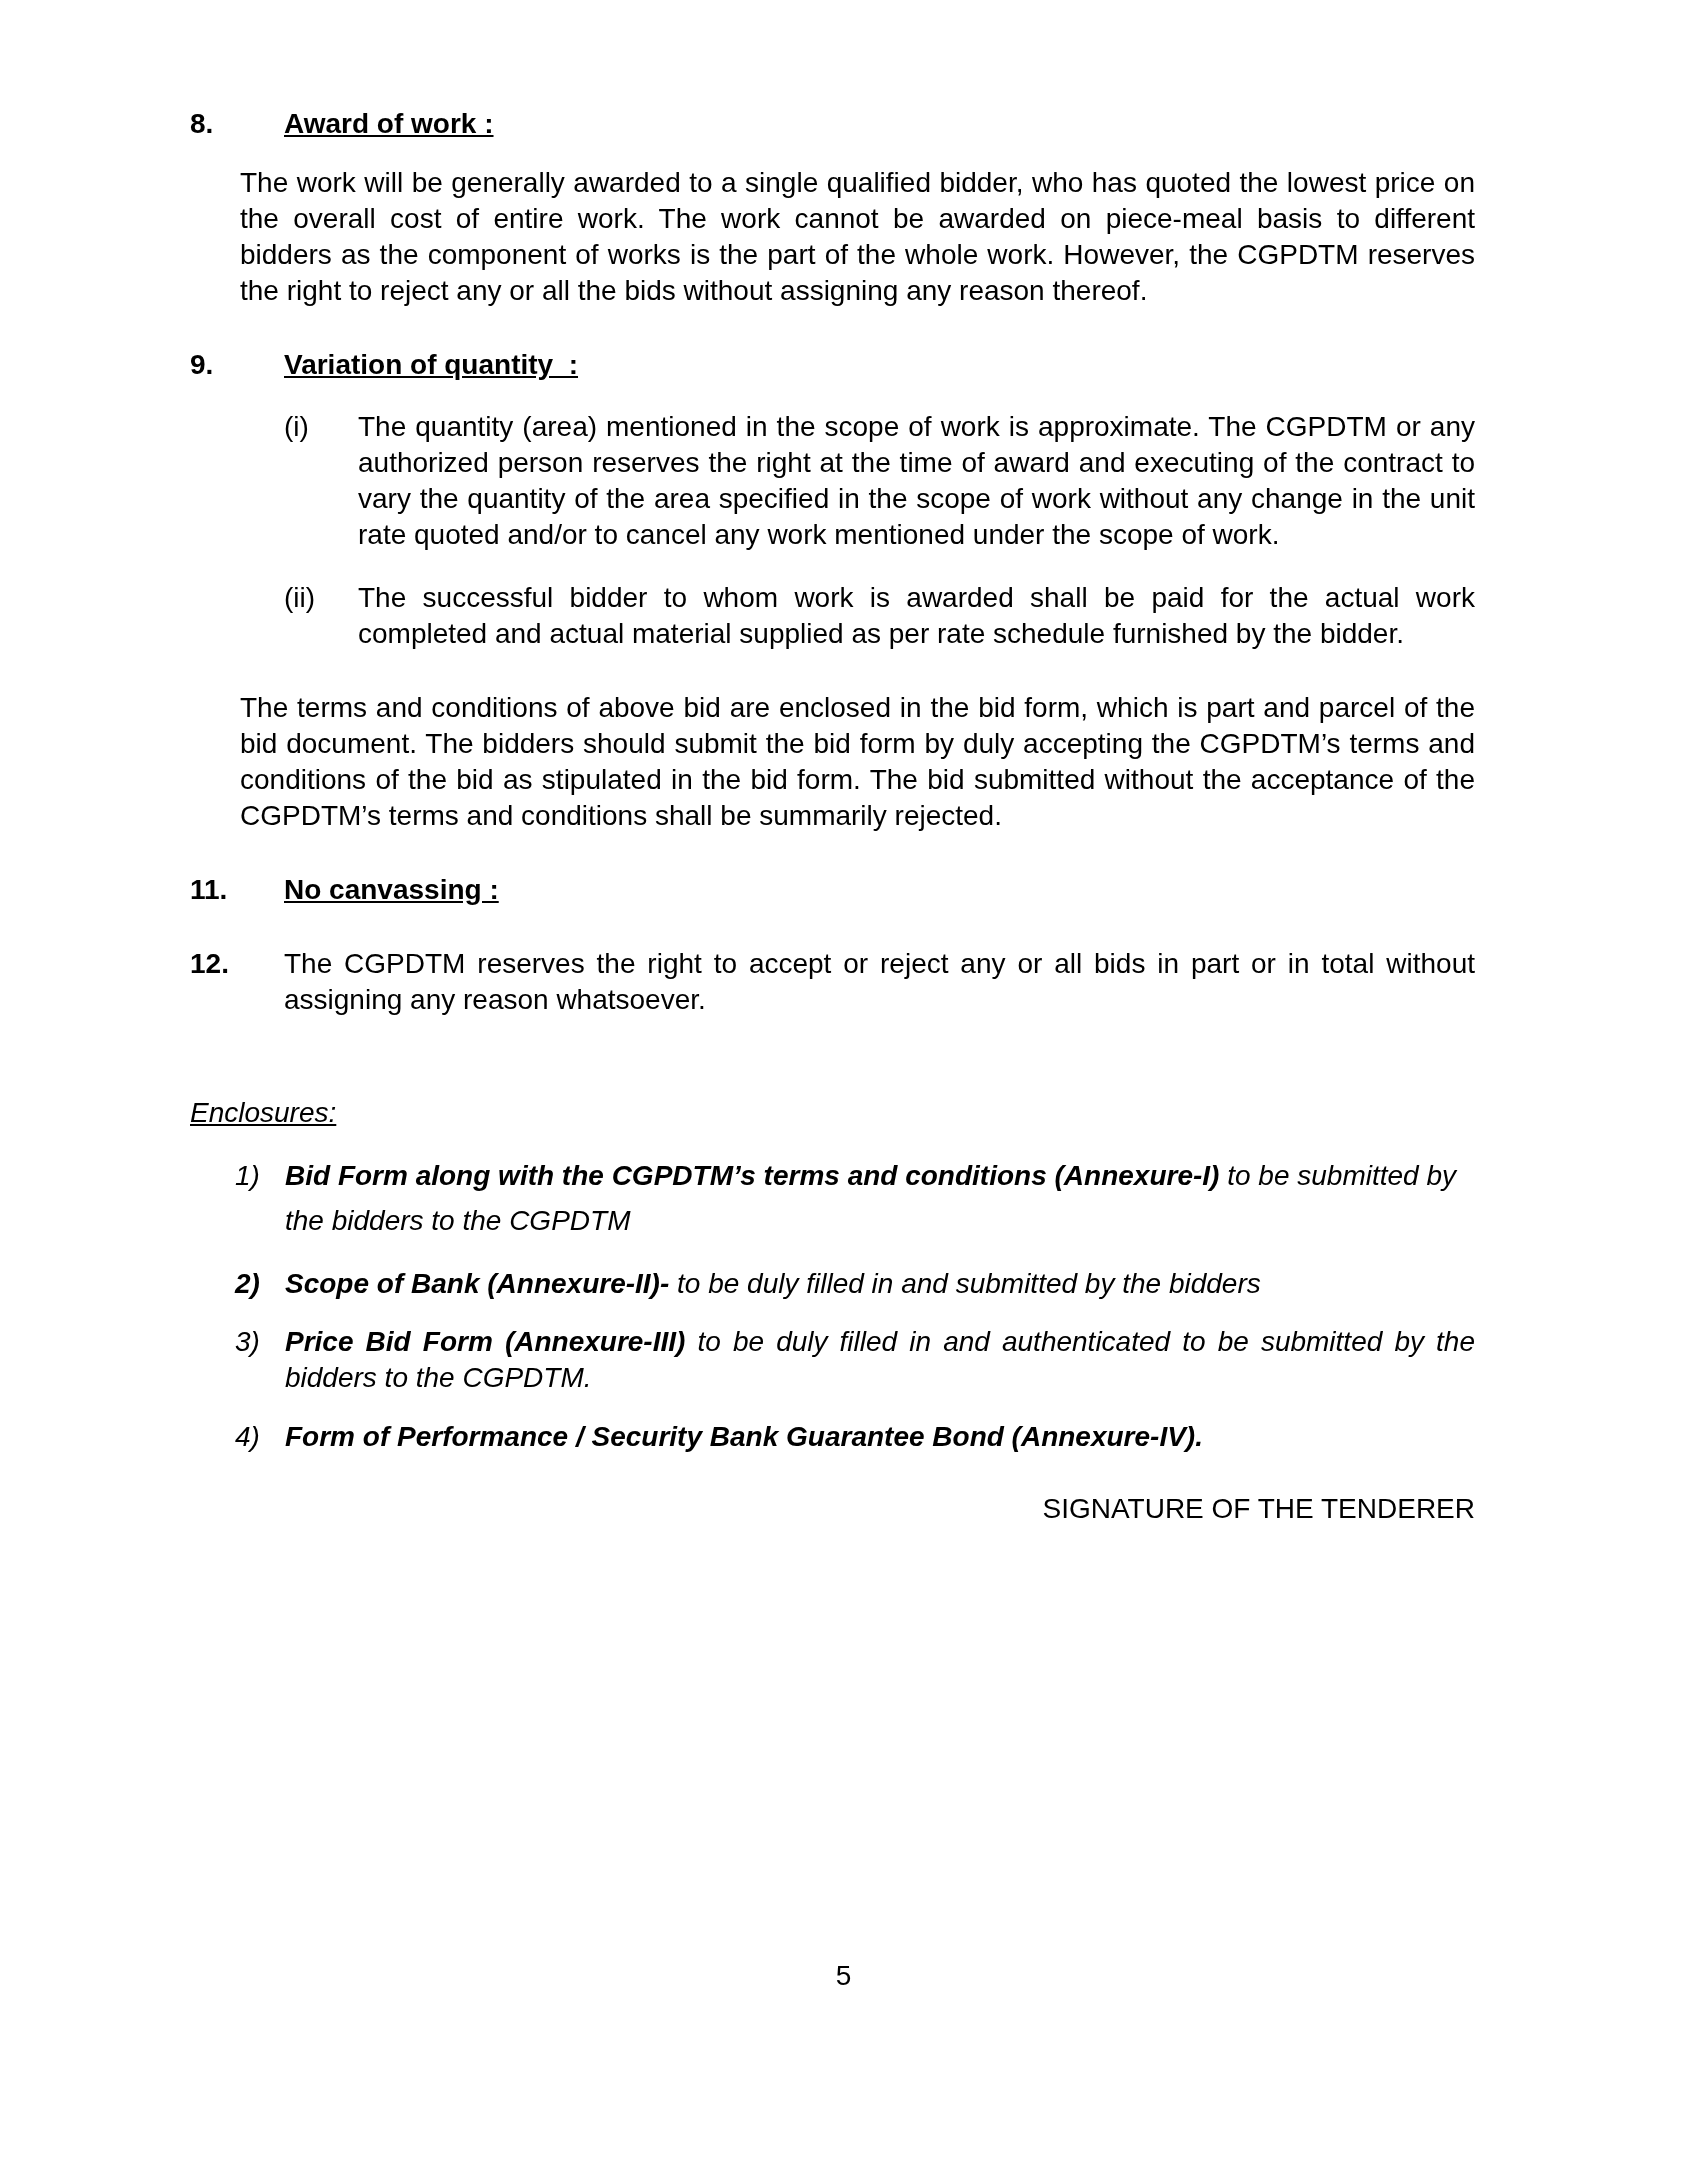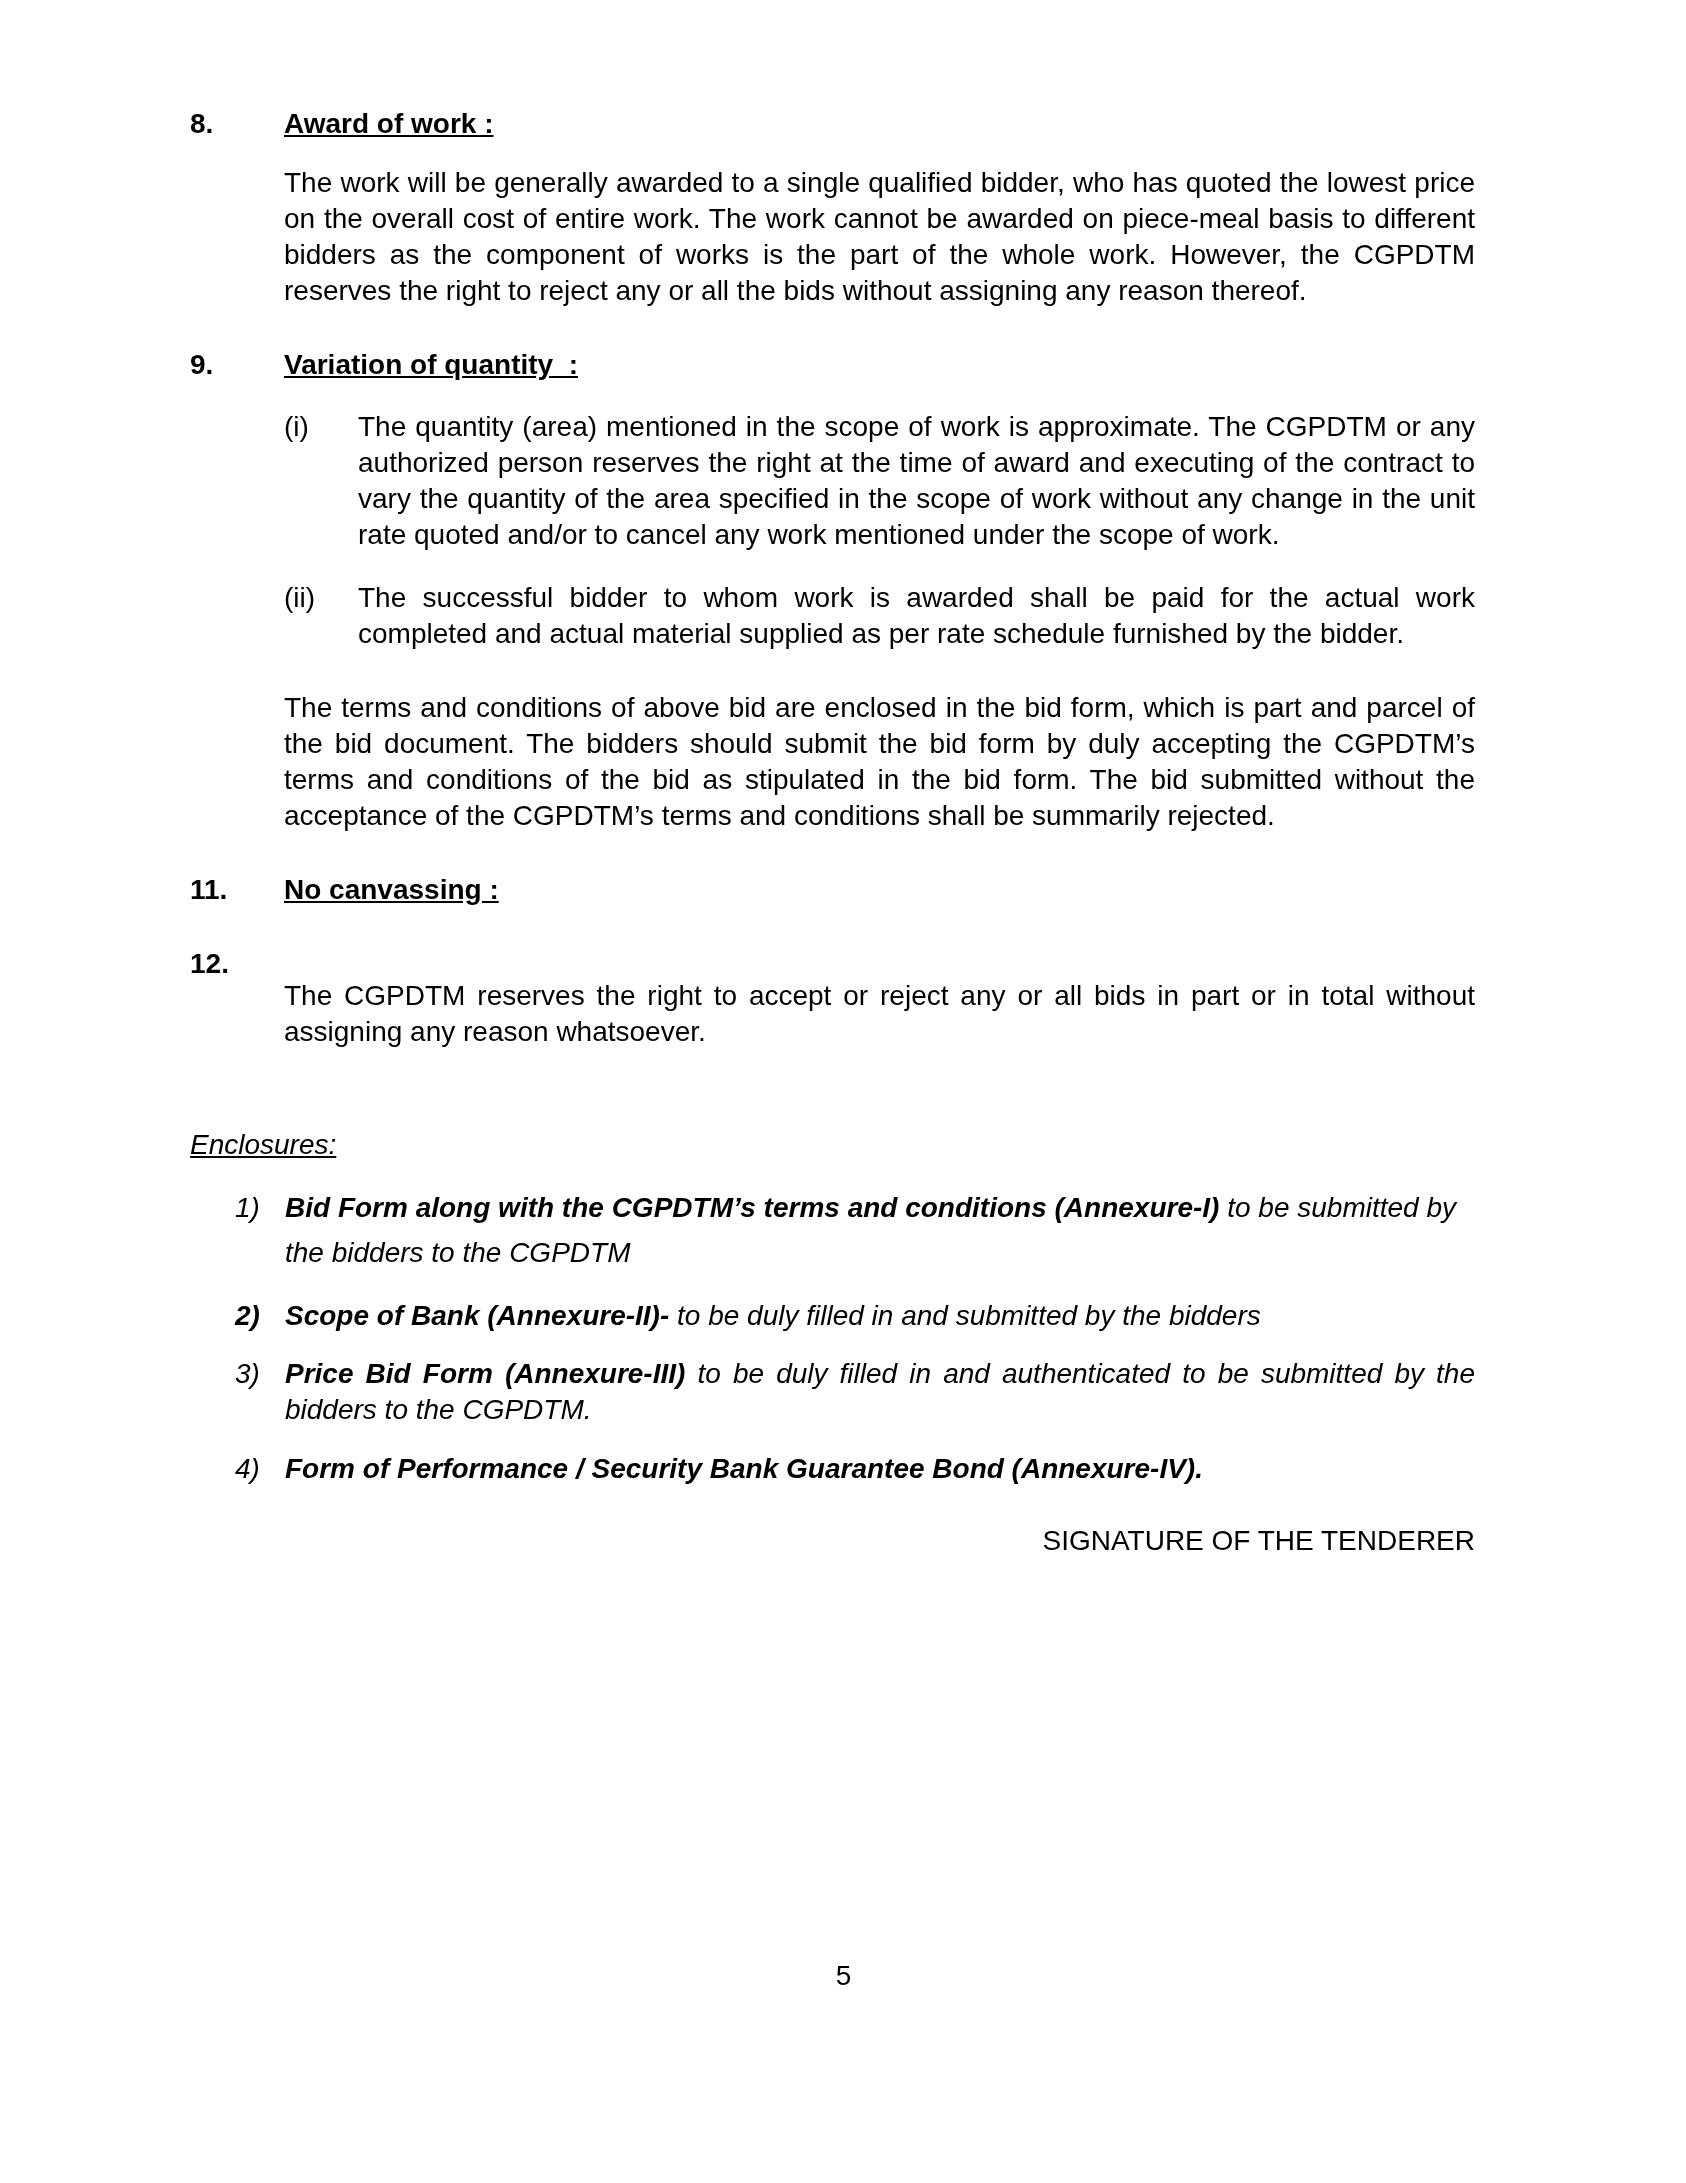--- a/index.html
+++ b/index.html
@@ -19,25 +19,25 @@
   .section { margin-bottom: 38px; }
   .sec-row { display: flex; }
   .sec-num {
     width: 94px;
     flex-shrink: 0;
     font-weight: bold;
   }
   .sec-heading { font-weight: bold; text-align: right; }
   .u { text-decoration: underline; white-space: pre-wrap; }
   .body {
-    margin-left: 94px;
+    margin-left: 50px;
     margin-top: 22.5px;
     text-align: justify;
   }
-  .body-flex { flex: 1; text-align: justify; margin-top: 32px; }
+  .body-flex { flex: 1; text-align: justify; }
   .sub-item {
     display: flex;
     margin-left: 94px;
     margin-top: 26.5px;
   }
   .sub-marker { width: 74px; flex-shrink: 0; }
   .sub-text { flex: 1; text-align: justify; }
   .enclosures { margin-top: 77px; font-style: italic; }
   .enc-heading { text-decoration: underline; }
   .enc-item {

